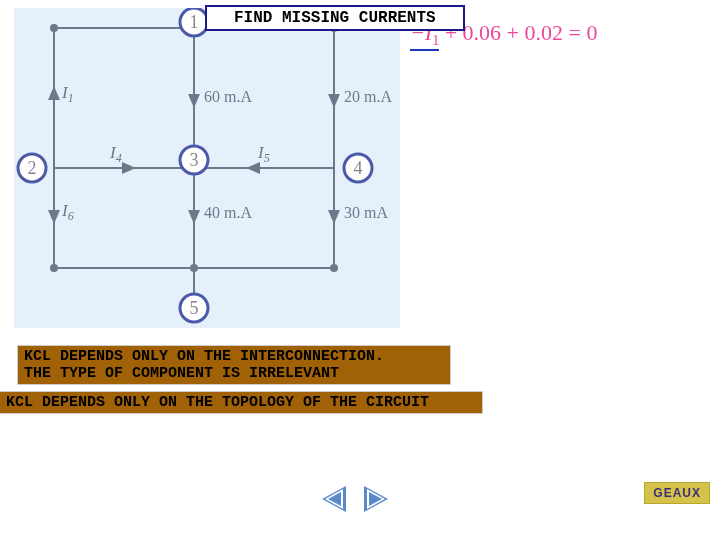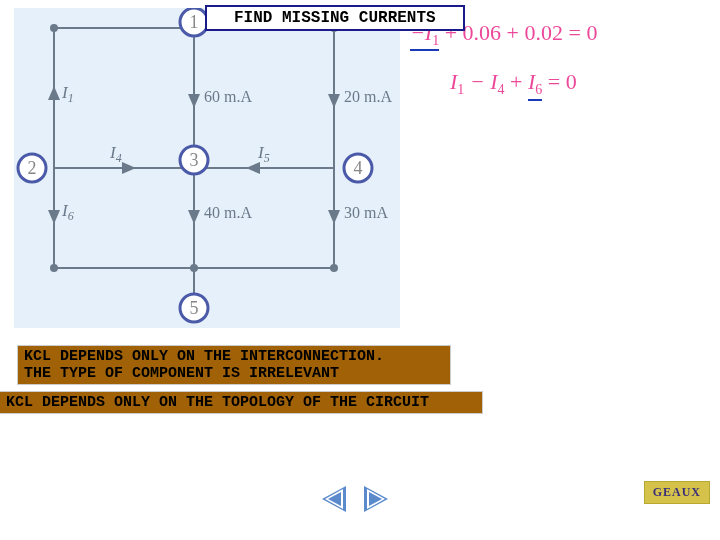--- a/index.html
+++ b/index.html
@@ -157,21 +157,21 @@
     border-top: 7px solid transparent;
     border-bottom: 7px solid transparent;
     border-left: 13px solid #5a8acc;
   }
   .geaux {
     position: absolute;
     right: 10px;
     bottom: 36px;
     background: #d4c24a;
     color: #3a2f7a;
-    font-family: Liberation Serif, serif;
+    font-family: Liberation Sans, sans-serif;
     font-size: 12px;
     font-weight: bold;
     padding: 3px 8px;
     border: 1px solid #b8a830;
     letter-spacing: 1px;
   }
 </style>
 </head>
 <body>
 
@@ -251,23 +251,20 @@
 </svg>
 
 <div class="title-box">
   <span>FIND MISSING CURRENTS</span>
 </div>
 
 <div class="eq-area">
   <div class="eq-line">
     <span class="underline"><span class="ital">−I</span><sub>1</sub></span><span> + 0.06 + 0.02 = 0</span>
   </div>
-  <div class="eq-line" style="margin-left:40px;">
-    <span class="ital">I</span><sub>1</sub><span class="ital"> − I</span><sub>4</sub><span> + </span><span class="underline"><span class="ital">I</span><sub>6</sub></span><span> = 0</span>
-  </div>
 </div>
 
 <div class="note-box note1">
   <div>KCL DEPENDS ONLY ON THE INTERCONNECTION.</div>
   <div>THE TYPE OF COMPONENT IS IRRELEVANT</div>
 </div>
 
 <div class="note-box note2">
   <span>KCL DEPENDS ONLY ON THE TOPOLOGY OF THE CIRCUIT</span>
 </div>

